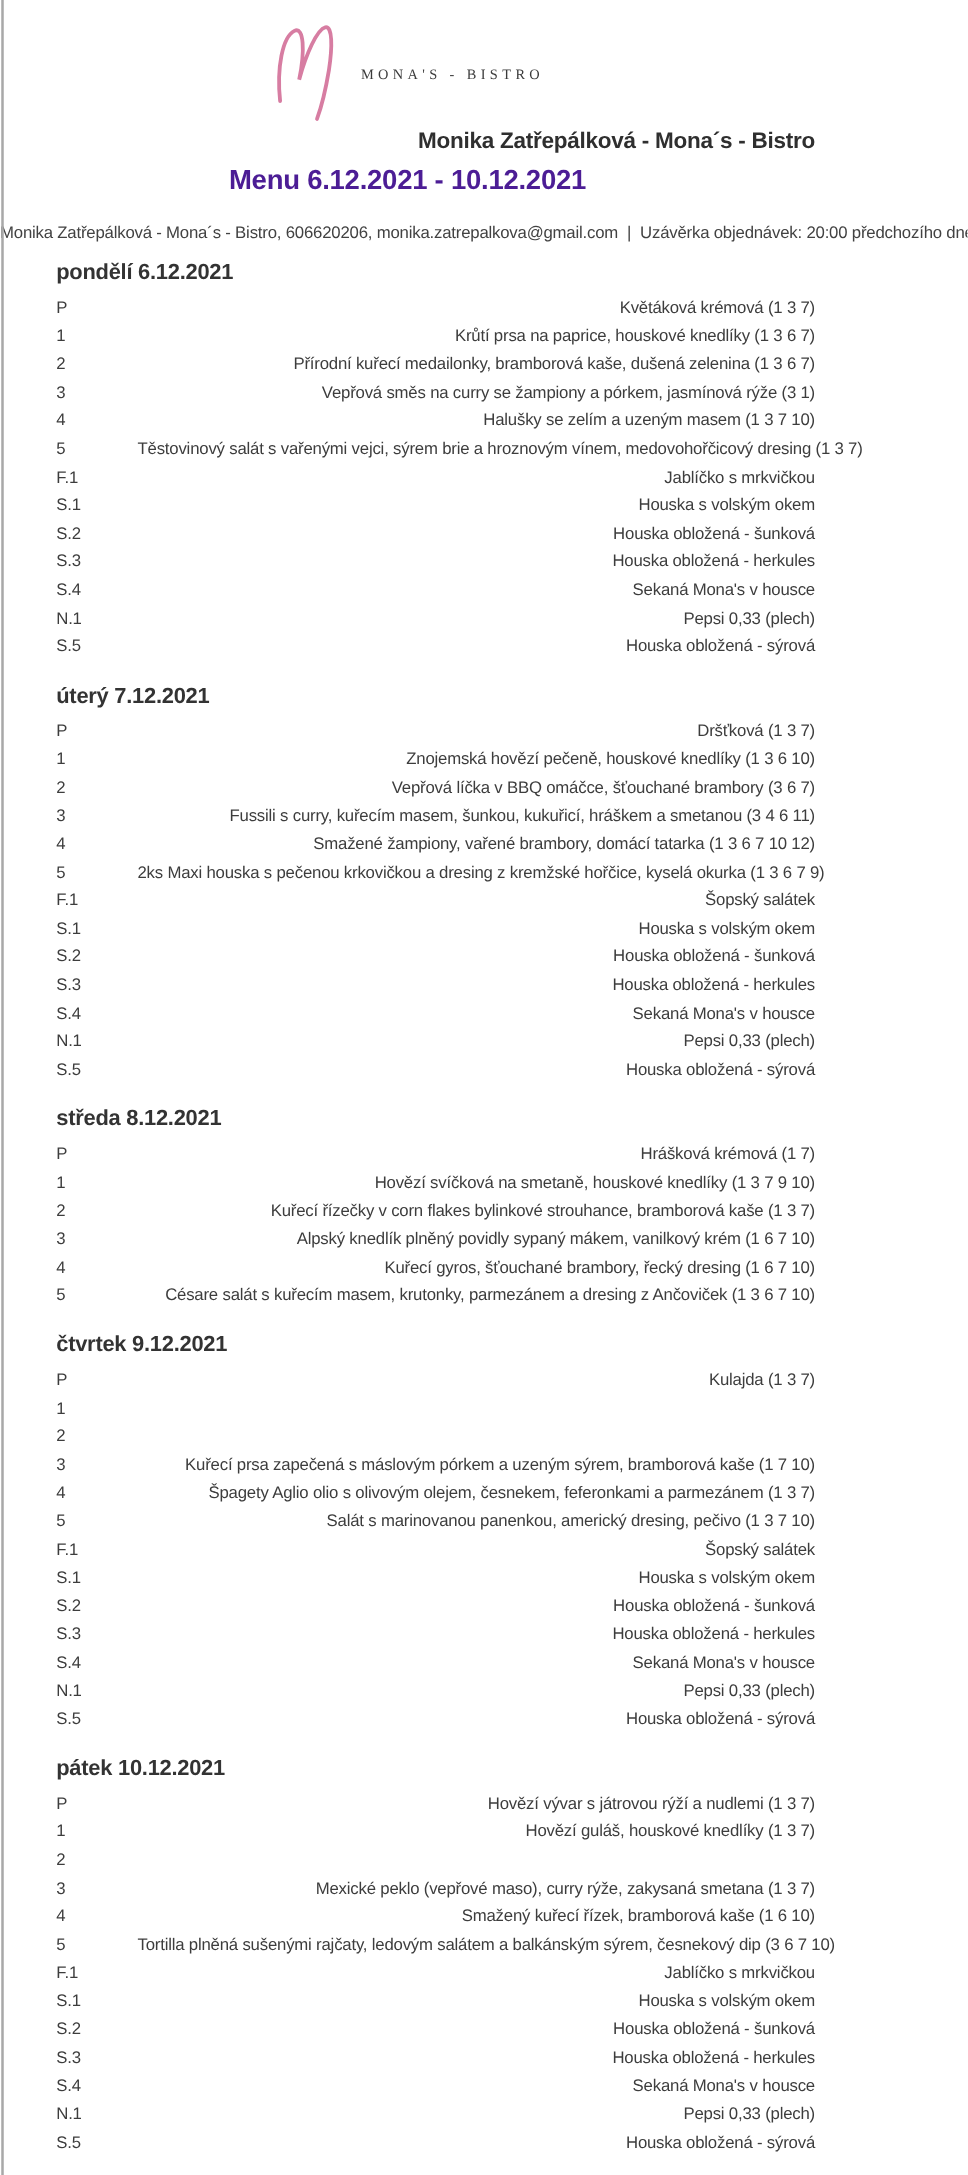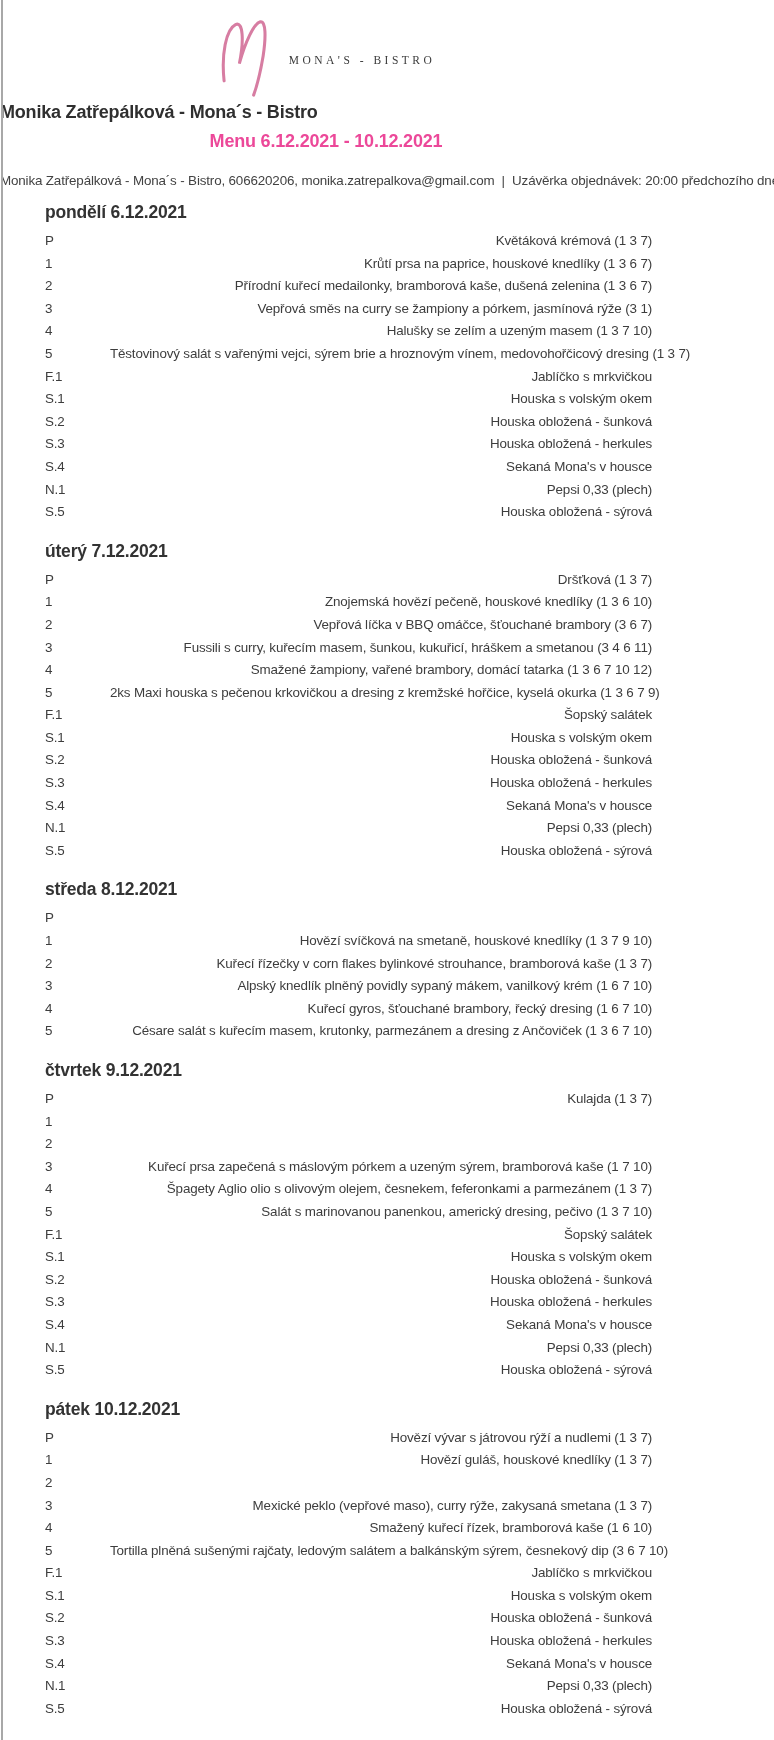--- a/index.html
+++ b/index.html
@@ -44,32 +44,32 @@
   .brand-text {
     font-family: "Liberation Serif", "DejaVu Serif", serif;
     font-size: 11.5px;
     letter-spacing: 3.5px;
     color: #3b3b3b;
     position: relative;
     top: 2px;
   }
   .page-title {
     margin: 4px 0 0 0;
-    text-align: left;
+    text-align: right;
     font-size: 18px;
     font-weight: bold;
     color: #2f2f2f;
     letter-spacing: -0.2px;
   }
   .page-subtitle {
     margin: 8px 0 0 0;
     text-align: center;
-    font-size: 18px;
+    font-size: 22px;
     font-weight: bold;
-    color: #ec4899;
+    color: #4c1d95;
     letter-spacing: -0.2px;
   }
   .contact-line {
     margin: 21px 0 0 0;
     text-align: center;
     font-size: 13.4px;
     color: #424242;
     letter-spacing: -0.15px;
     white-space: nowrap;
   }
@@ -234,20 +234,21 @@
         </div>
         <div class="menu-row">
           <span class="code">S.5</span>
           <span class="desc">Houska obložená - sýrová</span>
         </div>
       </section>
       <section class="day">
         <h2 class="day-heading">středa 8.12.2021</h2>
         <div class="menu-row">
           <span class="code">P</span>
+          <span class="desc">Hrášková krémová (1 7)</span>
         </div>
         <div class="menu-row">
           <span class="code">1</span>
           <span class="desc">Hovězí svíčková na smetaně, houskové knedlíky (1 3 7 9 10)</span>
         </div>
         <div class="menu-row">
           <span class="code">2</span>
           <span class="desc">Kuřecí řízečky v corn flakes bylinkové strouhance, bramborová kaše (1 3 7)</span>
         </div>
         <div class="menu-row">

